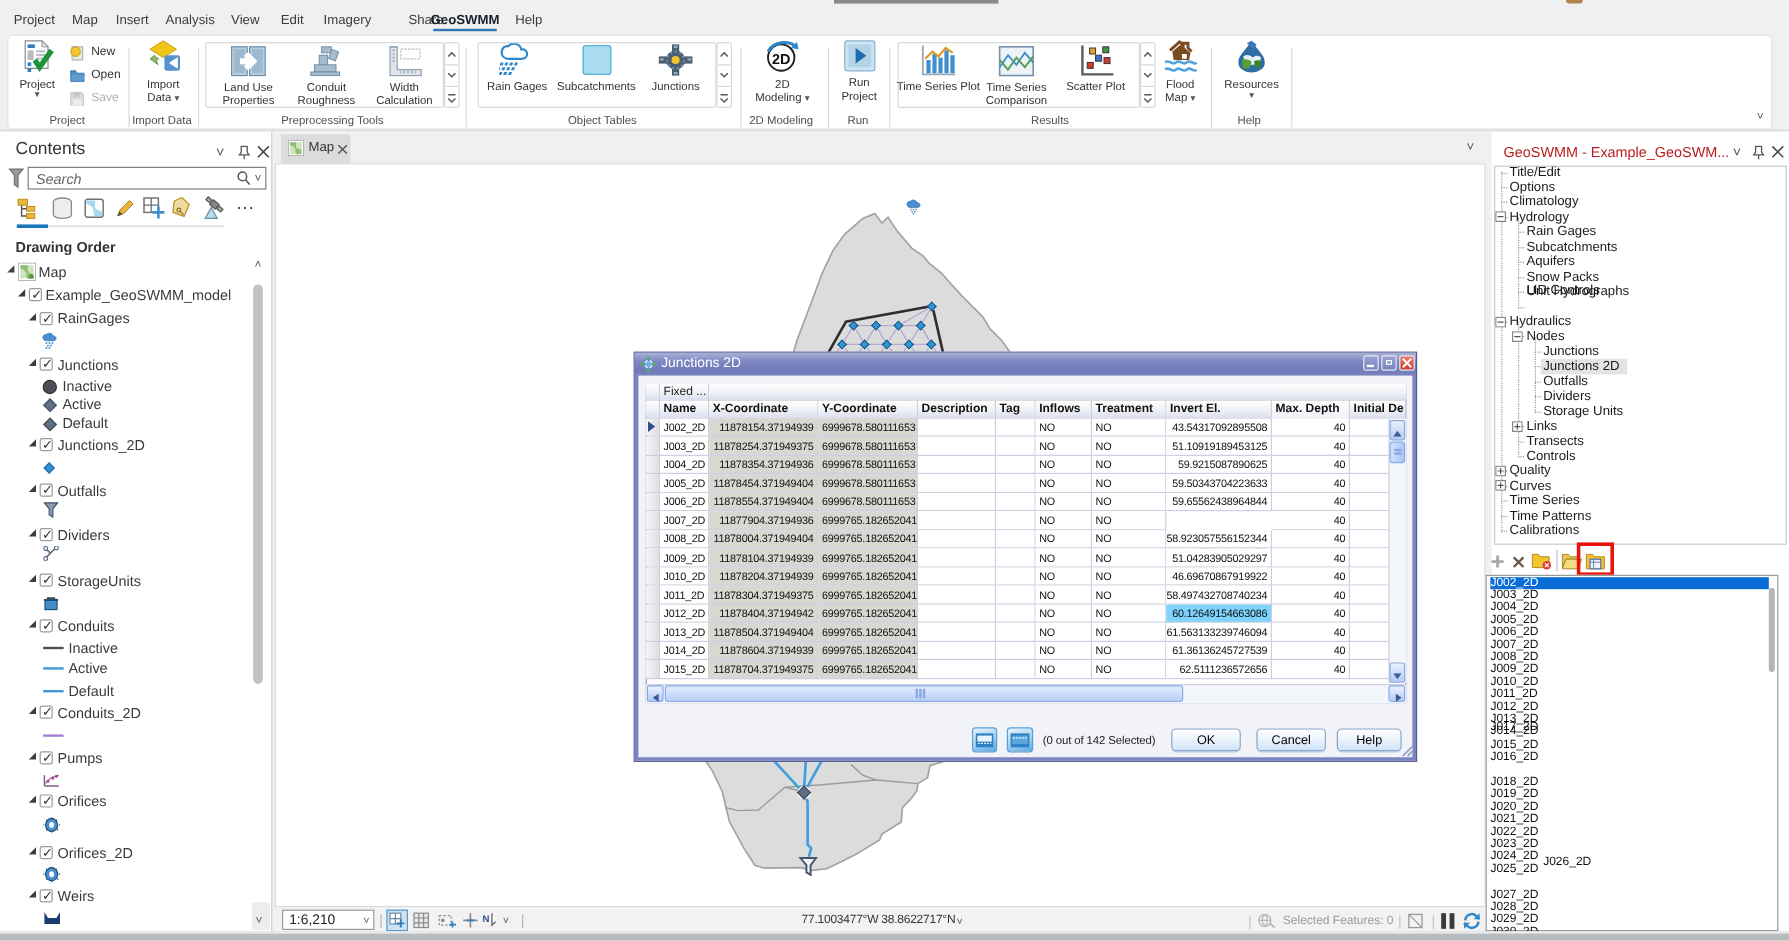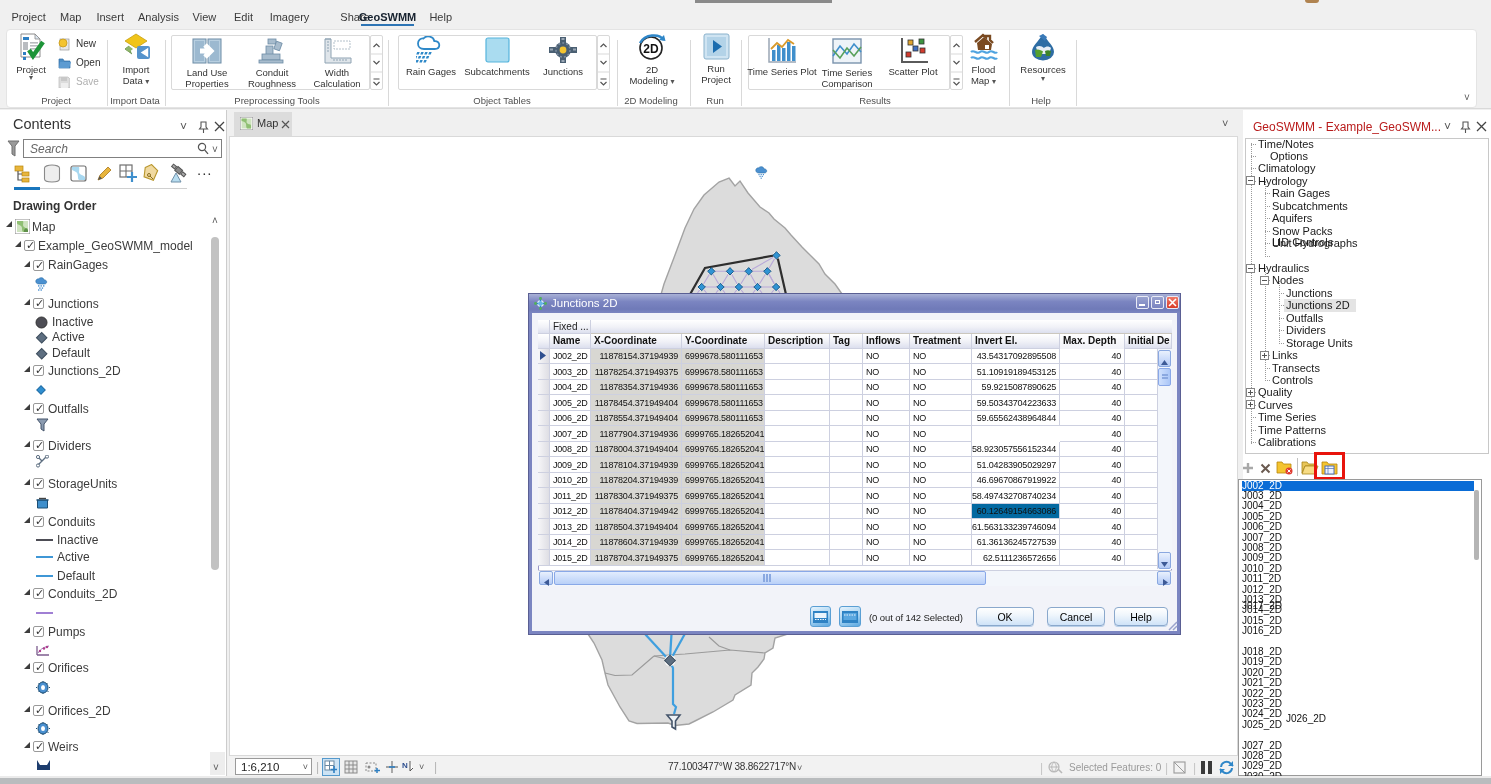--- a/index.html
+++ b/index.html
@@ -657,23 +657,23 @@
   <svg class="abs" style="left:1476px;top:121px;" width="11" height="11" viewBox="0 0 11 11">
       <path d="M1 1l9 9M10 1l-9 9" stroke="#444" stroke-width="1.3"></path>
     </svg>
   <div id="rp-treebox" class="abs"></div>
   <div id="rp-tree">
     <div class="abs" style="left:1251px;top:143px;width:1px;height:301px;border-left:1px dotted #9a9a9a;"></div>
     <div class="abs" style="left:1265px;top:181px;width:1px;height:76px;border-left:1px dotted #9a9a9a;"></div>
     <div class="abs" style="left:1265px;top:268px;width:1px;height:113px;border-left:1px dotted #9a9a9a;"></div>
     <div class="abs" style="left:1279px;top:281px;width:1px;height:63px;border-left:1px dotted #9a9a9a;"></div>
     <div class="abs" style="left:1251px;top:144px;width:5px;height:1px;border-top:1px dotted #9a9a9a;"></div>
-    <div class="rp-item" style="left:1258px;top:138px;">Time/Notes</div>
+    <div class="rp-item" style="left:1258px;top:138px;">Title/Edit</div>
     <div class="abs" style="left:1251px;top:156px;width:5px;height:1px;border-top:1px dotted #9a9a9a;"></div>
-    <div class="rp-item" style="left:1258px;top:150px;margin-left:12px;">Options</div>
+    <div class="rp-item" style="left:1258px;top:150px;">Options</div>
     <div class="abs" style="left:1251px;top:168px;width:5px;height:1px;border-top:1px dotted #9a9a9a;"></div>
     <div class="rp-item" style="left:1258px;top:162px;">Climatology</div>
     <div class="abs" style="left:1251px;top:181px;width:5px;height:1px;border-top:1px dotted #9a9a9a;"></div>
     <svg class="abs" style="left:1246px;top:176px;" width="9" height="9" viewBox="0 0 9 9">
         <rect x="0.5" y="0.5" width="8" height="8" fill="#fff" stroke="#848484" stroke-width="1"></rect>
         <path d="M2 4.5h5" stroke="#555" stroke-width="1"></path>
       </svg>
     <div class="rp-item" style="left:1258px;top:175px;">Hydrology</div>
     <div class="abs" style="left:1265px;top:193px;width:5px;height:1px;border-top:1px dotted #9a9a9a;"></div>
     <div class="rp-item" style="left:1272px;top:187px;">Rain Gages</div>
@@ -947,21 +947,21 @@
   <div class="abs" style="left:1060px;top:488.3px;width:65px;height:15.5px;background:#fff;border-right:1px solid #cdd0e0;border-bottom:1px solid #cdd0e0;font-size:9px;letter-spacing:-0.2px;color:#111;padding:2.5px 3px 0 0;text-align:right;white-space:nowrap;overflow:hidden;">40</div>
   <div class="abs" style="left:1125px;top:488.3px;width:47px;height:15.5px;background:#fff;border-right:1px solid #cdd0e0;border-bottom:1px solid #cdd0e0;font-size:9px;letter-spacing:-0.2px;color:#111;padding:2.5px 0 0 3px;white-space:nowrap;overflow:hidden;"></div>
   <div class="abs" style="left:538px;top:503.8px;width:12px;height:15.5px;background:linear-gradient(90deg,#f6f6f8,#dedee4);border-right:1px solid #cdd0e0;border-bottom:1px solid #cdd0e0;font-size:9px;letter-spacing:-0.2px;color:#111;padding:2.5px 0 0 3px;white-space:nowrap;overflow:hidden;"></div>
   <div class="abs" style="left:550px;top:503.8px;width:41px;height:15.5px;background:#fff;border-right:1px solid #cdd0e0;border-bottom:1px solid #cdd0e0;font-size:9px;letter-spacing:-0.2px;color:#111;padding:2.5px 0 0 3px;white-space:nowrap;overflow:hidden;">J012_2D</div>
   <div class="abs" style="left:591px;top:503.8px;width:91px;height:15.5px;background:#d8d7d2;border-right:1px solid #cdd0e0;border-bottom:1px solid #cdd0e0;font-size:9px;letter-spacing:-0.2px;color:#111;padding:2.5px 3px 0 0;text-align:right;white-space:nowrap;overflow:hidden;">11878404.37194942</div>
   <div class="abs" style="left:682px;top:503.8px;width:83px;height:15.5px;background:#d8d7d2;border-right:1px solid #cdd0e0;border-bottom:1px solid #cdd0e0;font-size:9px;letter-spacing:-0.2px;color:#111;padding:2.5px 0 0 3px;white-space:nowrap;overflow:hidden;">6999765.182652041</div>
   <div class="abs" style="left:765px;top:503.8px;width:65px;height:15.5px;background:#fff;border-right:1px solid #cdd0e0;border-bottom:1px solid #cdd0e0;font-size:9px;letter-spacing:-0.2px;color:#111;padding:2.5px 0 0 3px;white-space:nowrap;overflow:hidden;"></div>
   <div class="abs" style="left:830px;top:503.8px;width:33px;height:15.5px;background:#fff;border-right:1px solid #cdd0e0;border-bottom:1px solid #cdd0e0;font-size:9px;letter-spacing:-0.2px;color:#111;padding:2.5px 0 0 3px;white-space:nowrap;overflow:hidden;"></div>
   <div class="abs" style="left:863px;top:503.8px;width:47px;height:15.5px;background:#fff;border-right:1px solid #cdd0e0;border-bottom:1px solid #cdd0e0;font-size:9px;letter-spacing:-0.2px;color:#111;padding:2.5px 0 0 3px;white-space:nowrap;overflow:hidden;">NO</div>
   <div class="abs" style="left:910px;top:503.8px;width:62px;height:15.5px;background:#fff;border-right:1px solid #cdd0e0;border-bottom:1px solid #cdd0e0;font-size:9px;letter-spacing:-0.2px;color:#111;padding:2.5px 0 0 3px;white-space:nowrap;overflow:hidden;">NO</div>
-  <div class="abs" style="left:972px;top:503.8px;width:88px;height:15.5px;background:#0369a1;border-right:1px solid #cdd0e0;border-bottom:1px solid #cdd0e0;font-size:9px;letter-spacing:-0.2px;color:#111;padding:2.5px 3px 0 0;text-align:right;white-space:nowrap;overflow:hidden;">60.12649154663086</div>
+  <div class="abs" style="left:972px;top:503.8px;width:88px;height:15.5px;background:#7dd3fc;border-right:1px solid #cdd0e0;border-bottom:1px solid #cdd0e0;font-size:9px;letter-spacing:-0.2px;color:#111;padding:2.5px 3px 0 0;text-align:right;white-space:nowrap;overflow:hidden;">60.12649154663086</div>
   <div class="abs" style="left:1060px;top:503.8px;width:65px;height:15.5px;background:#fff;border-right:1px solid #cdd0e0;border-bottom:1px solid #cdd0e0;font-size:9px;letter-spacing:-0.2px;color:#111;padding:2.5px 3px 0 0;text-align:right;white-space:nowrap;overflow:hidden;">40</div>
   <div class="abs" style="left:1125px;top:503.8px;width:47px;height:15.5px;background:#fff;border-right:1px solid #cdd0e0;border-bottom:1px solid #cdd0e0;font-size:9px;letter-spacing:-0.2px;color:#111;padding:2.5px 0 0 3px;white-space:nowrap;overflow:hidden;"></div>
   <div class="abs" style="left:538px;top:519.3px;width:12px;height:15.5px;background:linear-gradient(90deg,#f6f6f8,#dedee4);border-right:1px solid #cdd0e0;border-bottom:1px solid #cdd0e0;font-size:9px;letter-spacing:-0.2px;color:#111;padding:2.5px 0 0 3px;white-space:nowrap;overflow:hidden;"></div>
   <div class="abs" style="left:550px;top:519.3px;width:41px;height:15.5px;background:#fff;border-right:1px solid #cdd0e0;border-bottom:1px solid #cdd0e0;font-size:9px;letter-spacing:-0.2px;color:#111;padding:2.5px 0 0 3px;white-space:nowrap;overflow:hidden;">J013_2D</div>
   <div class="abs" style="left:591px;top:519.3px;width:91px;height:15.5px;background:#d8d7d2;border-right:1px solid #cdd0e0;border-bottom:1px solid #cdd0e0;font-size:9px;letter-spacing:-0.2px;color:#111;padding:2.5px 3px 0 0;text-align:right;white-space:nowrap;overflow:hidden;">11878504.371949404</div>
   <div class="abs" style="left:682px;top:519.3px;width:83px;height:15.5px;background:#d8d7d2;border-right:1px solid #cdd0e0;border-bottom:1px solid #cdd0e0;font-size:9px;letter-spacing:-0.2px;color:#111;padding:2.5px 0 0 3px;white-space:nowrap;overflow:hidden;">6999765.182652041</div>
   <div class="abs" style="left:765px;top:519.3px;width:65px;height:15.5px;background:#fff;border-right:1px solid #cdd0e0;border-bottom:1px solid #cdd0e0;font-size:9px;letter-spacing:-0.2px;color:#111;padding:2.5px 0 0 3px;white-space:nowrap;overflow:hidden;"></div>
   <div class="abs" style="left:830px;top:519.3px;width:33px;height:15.5px;background:#fff;border-right:1px solid #cdd0e0;border-bottom:1px solid #cdd0e0;font-size:9px;letter-spacing:-0.2px;color:#111;padding:2.5px 0 0 3px;white-space:nowrap;overflow:hidden;"></div>
   <div class="abs" style="left:863px;top:519.3px;width:47px;height:15.5px;background:#fff;border-right:1px solid #cdd0e0;border-bottom:1px solid #cdd0e0;font-size:9px;letter-spacing:-0.2px;color:#111;padding:2.5px 0 0 3px;white-space:nowrap;overflow:hidden;">NO</div>
   <div class="abs" style="left:910px;top:519.3px;width:62px;height:15.5px;background:#fff;border-right:1px solid #cdd0e0;border-bottom:1px solid #cdd0e0;font-size:9px;letter-spacing:-0.2px;color:#111;padding:2.5px 0 0 3px;white-space:nowrap;overflow:hidden;">NO</div>

